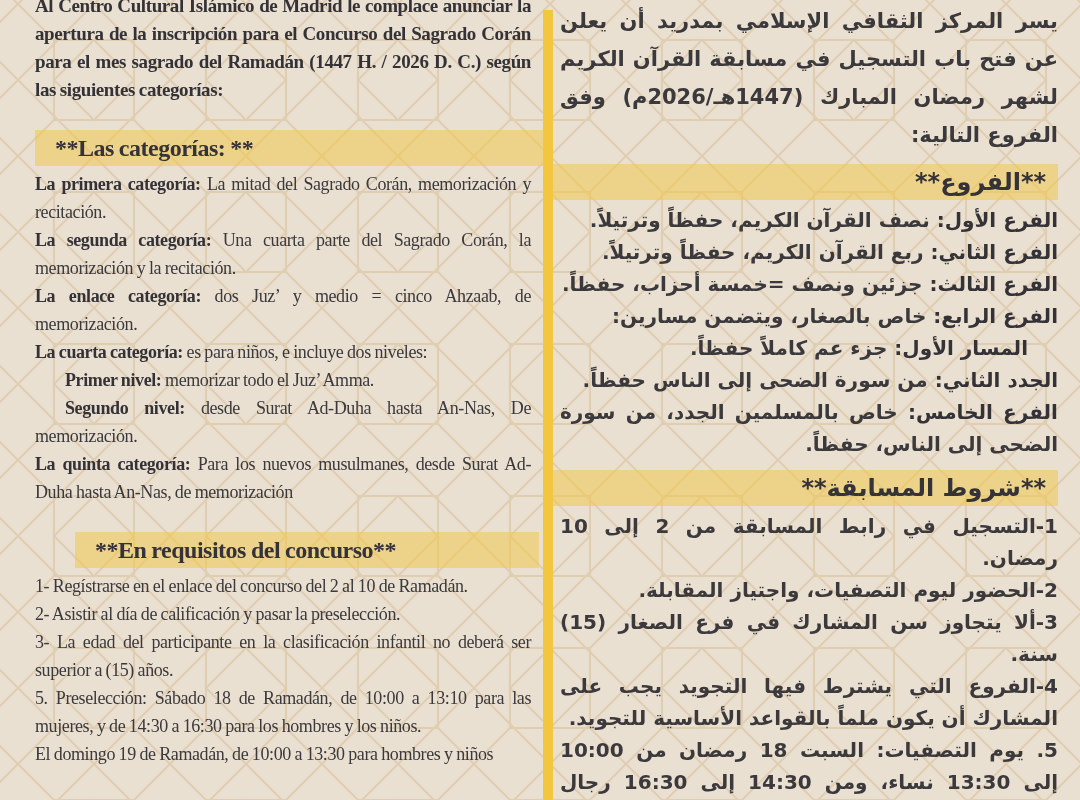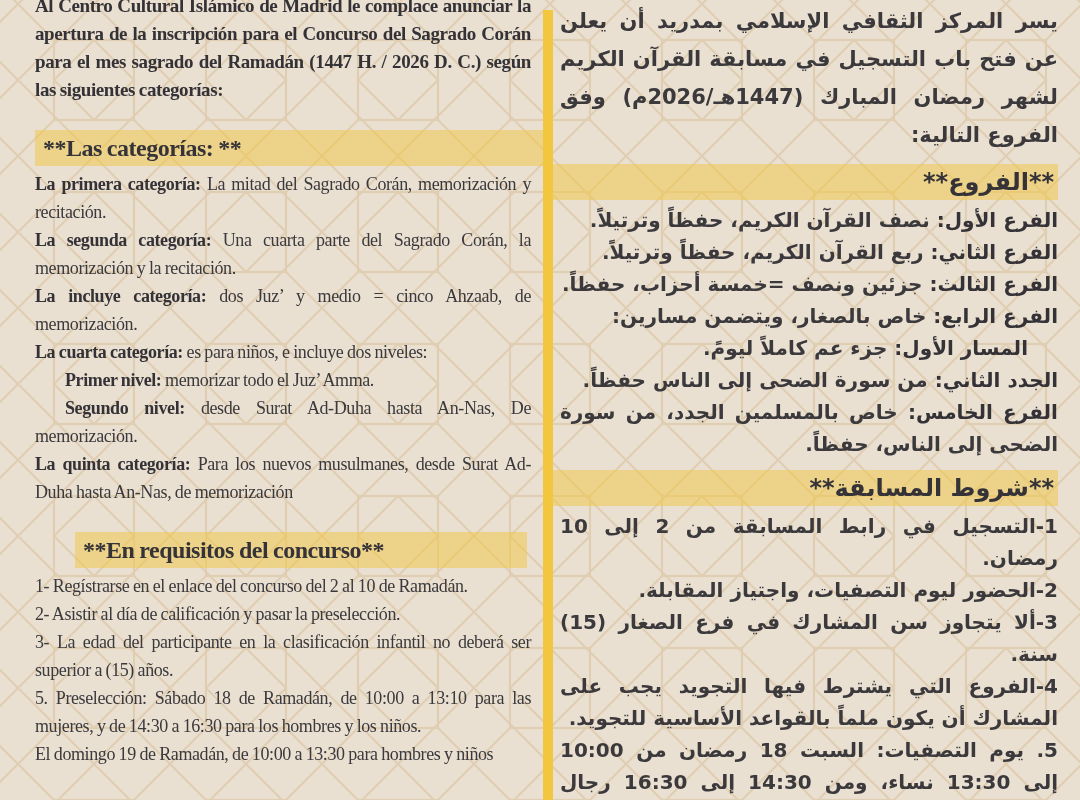--- a/index.html
+++ b/index.html
@@ -12,23 +12,23 @@
     font-size:18px;letter-spacing:-0.4px;word-spacing:-0.5px;
     line-height:28px;color:#3b393c;text-align:justify;}
   .col-ar{left:560px;width:498px;top:2px;direction:rtl;
     font-family:"DejaVu Sans",sans-serif;font-weight:bold;
     font-size:20px;line-height:32px;color:#3b393c;text-align:justify;}
   p{margin:0;}
   .intro-es{font-weight:bold;font-size:19px;color:#343236;}
   .intro-ar{font-size:21px;line-height:38px;}
   .band{background:rgba(241,198,64,0.5);height:36px;display:flex;align-items:center;
         font-weight:bold;color:#353338;}
-  .band-es{font-size:24px;padding-left:8px;margin:26px 0 4px 0;margin-right:-12px;letter-spacing:-0.5px;}
+  .band-es{font-size:24px;padding-left:20px;margin:26px 0 4px 0;margin-right:-12px;letter-spacing:-0.5px;}
   .band-es.short{width:444px;margin-right:0;margin-left:40px;}
-  .band-ar{font-size:24px;padding-right:4px;margin:10px 0 4px 0;margin-left:-12px;margin-right:0;}
+  .band-ar{font-size:24px;padding-right:12px;margin:10px 0 4px 0;margin-left:-12px;margin-right:0;}
   .band-ar-inner{margin-left:36px;}
   .lead{font-weight:bold;color:#343236;margin-top:32px;}
   .indent{text-indent:30px;}
   .items-ar p{line-height:32px;}
 </style>
 </head>
 <body>
 
 <svg class="pattern-layer" width="1080" height="800" xmlns="http://www.w3.org/2000/svg">
   <defs>
@@ -49,21 +49,21 @@
 <div class="col col-es">
   <p class="intro-es">Al Centro Cultural Islámico de Madrid le complace anunciar la apertura de la inscripción para el Concurso del Sagrado Corán para el mes sagrado del Ramadán (1447 H. / 2026 D. C.) según las siguientes  categorías:</p>
 
   <div class="band band-es">
     <span>**Las categorías: **</span>
   </div>
 
   <div class="items-es">
     <p><span class="lead">La primera  categoría:</span><span> La mitad del Sagrado Corán, memorización y recitación.</span></p>
     <p><span class="lead">La segunda  categoría:</span><span> Una cuarta parte del Sagrado Corán, la memorización y la recitación.</span></p>
-    <p><span class="lead">La incluye categoría:</span><span> dos Juz’ y medio = cinco Ahzaab, de memorización.</span></p>
+    <p><span class="lead">La enlace categoría:</span><span> dos Juz’ y medio = cinco Ahzaab, de memorización.</span></p>
     <p><span class="lead">La cuarta categoría:</span><span> es para niños, e incluye dos niveles:</span></p>
     <p class="indent"><span class="lead">Primer nivel:</span><span> memorizar todo el Juz’ Amma.</span></p>
     <p class="indent"><span class="lead">Segundo nivel:</span><span> desde Surat Ad-Duha hasta An-Nas, De memorización.</span></p>
     <p><span class="lead">La quinta categoría:</span><span> Para los nuevos musulmanes, desde Surat Ad-Duha hasta An-Nas, de memorización</span></p>
   </div>
 
   <div class="band band-es short">
     <span>**En requisitos del concurso**</span>
   </div>
 
@@ -81,21 +81,21 @@
 
   <div class="band band-ar">
     <span class="band-ar-inner" style="margin-left:0;width:100%;">**الفروع**</span>
   </div>
 
   <div class="items-ar">
     <p><span class="lead">الفرع الأول:</span><span> نصف القرآن الكريم، حفظاً وترتيلاً.</span></p>
     <p><span class="lead">الفرع الثاني:</span><span> ربع القرآن الكريم، حفظاً وترتيلاً.</span></p>
     <p><span class="lead">الفرع الثالث:</span><span> جزئين ونصف =خمسة أحزاب، حفظاً.</span></p>
     <p><span class="lead">الفرع الرابع:</span><span> خاص بالصغار، ويتضمن مسارين:</span></p>
-    <p class="indent"><span class="lead">المسار الأول:</span><span> جزء عم كاملاً ليومً.</span></p>
+    <p class="indent"><span class="lead">المسار الأول:</span><span> جزء عم كاملاً حفظاً.</span></p>
     <p><span class="lead">الجدد الثاني:</span><span> من سورة الضحى إلى الناس حفظاً.</span></p>
     <p><span class="lead">الفرع الخامس:</span><span> خاص بالمسلمين الجدد، من سورة الضحى إلى الناس، حفظاً.</span></p>
   </div>
 
   <div class="band band-ar">
     <span style="width:100%;">**شروط المسابقة**</span>
   </div>
 
   <div class="items-ar">
     <p>1-التسجيل في رابط المسابقة من 2 إلى 10 رمضان.</p>

